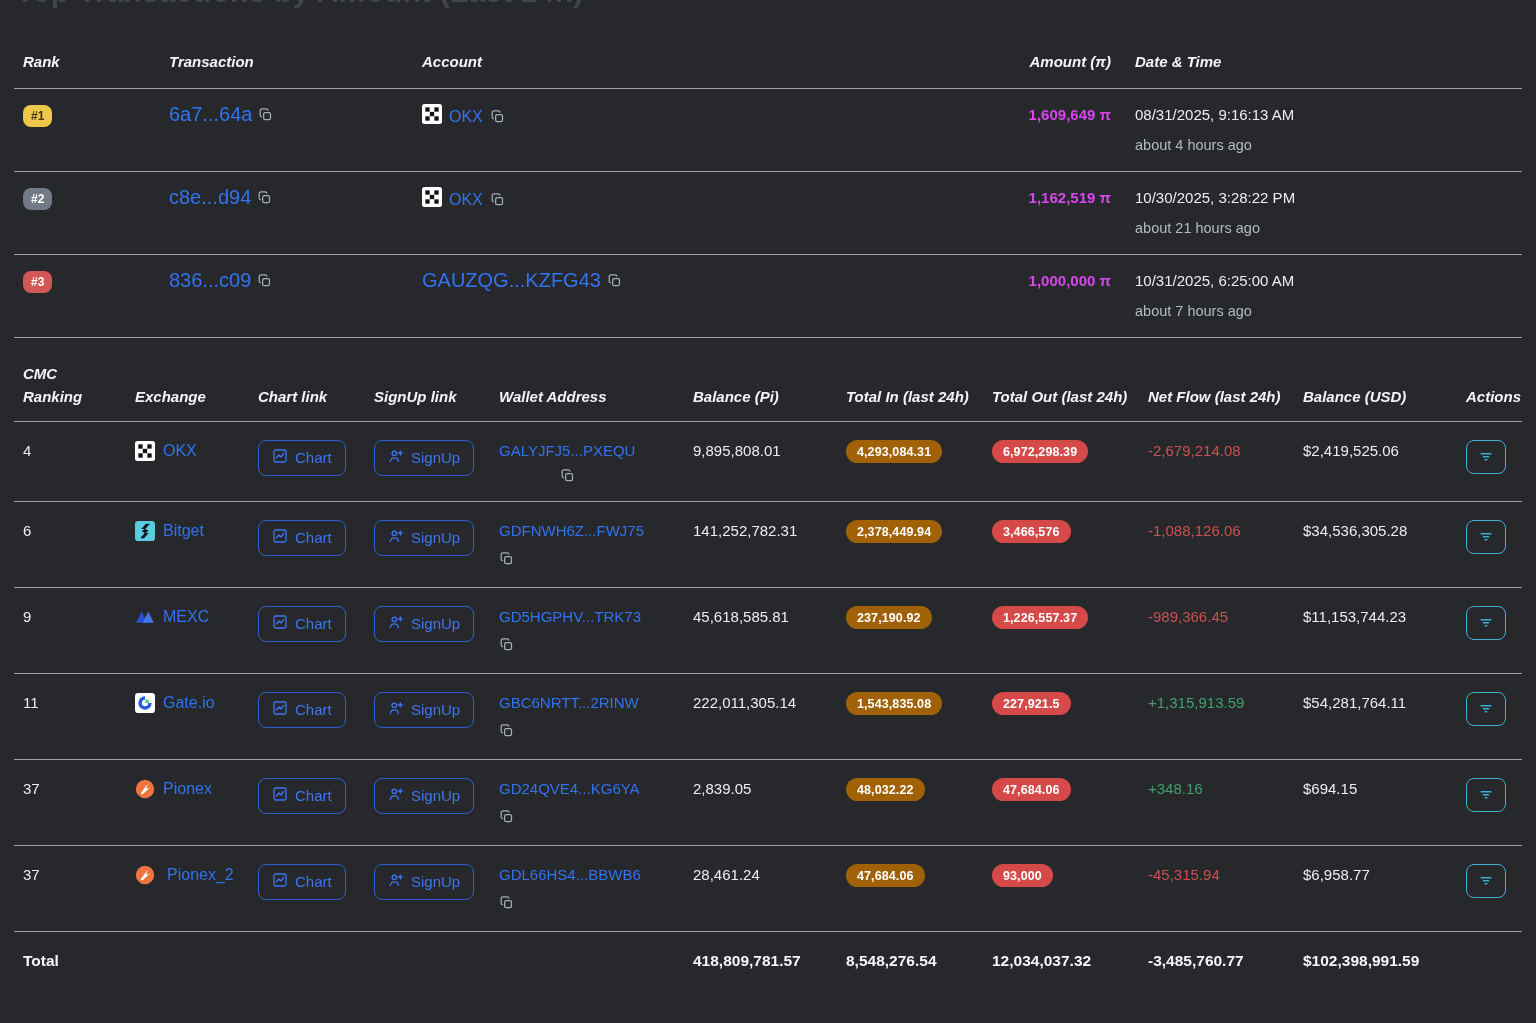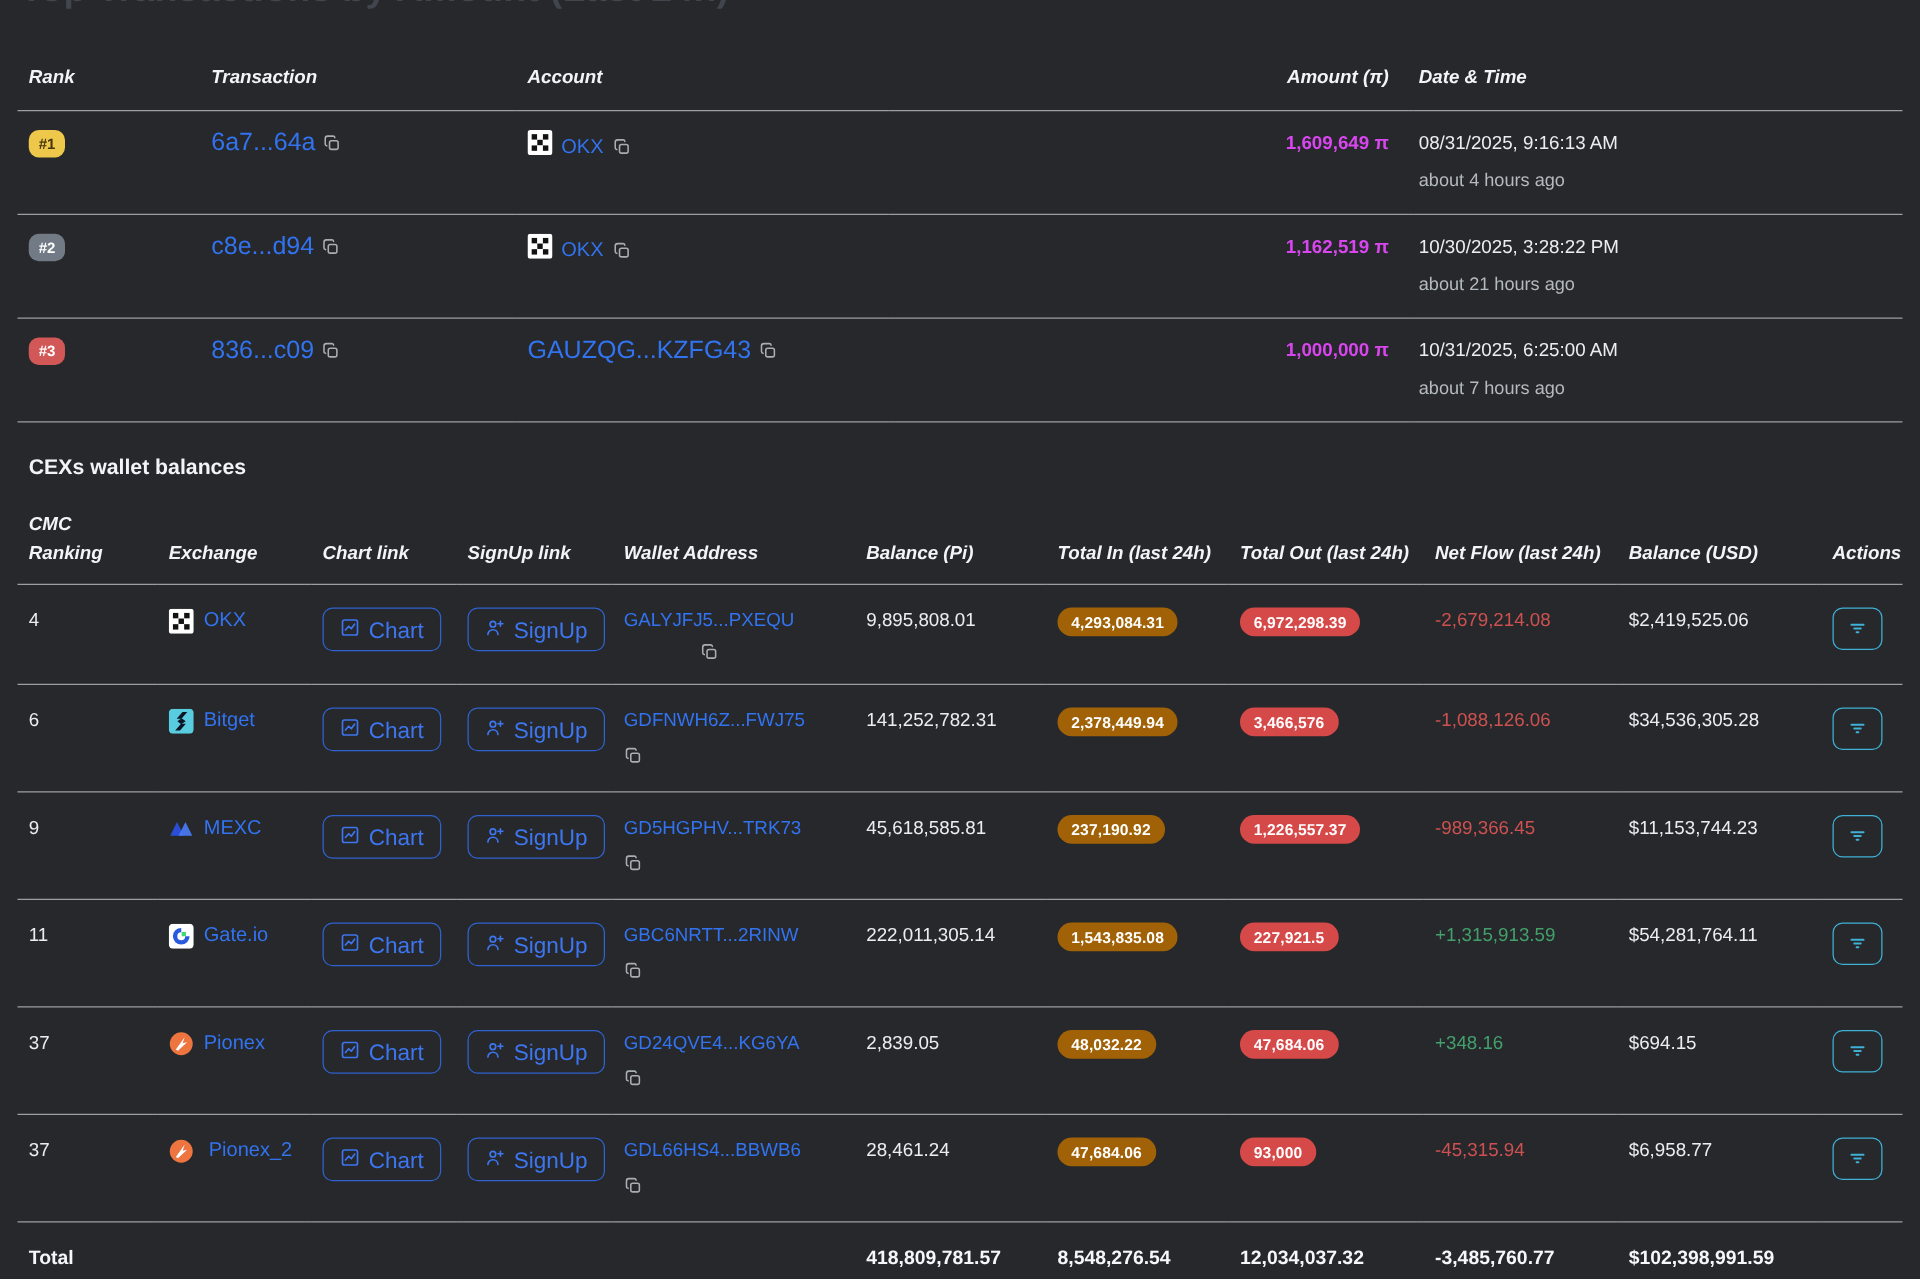--- a/index.html
+++ b/index.html
@@ -61,21 +61,21 @@
   .cex-table tbody tr { height:86px; }
   .cex-table tbody tr.short { height:74px; }
 
   .exch { display:inline-flex; align-items:center; gap:8px; font-size:16px; }
   .exch .logo { flex:0 0 auto; display:inline-flex; }
   .exch.stacked { align-items:center; gap:12px; }
 
   .btn {
     display:inline-flex; align-items:center; gap:7px;
     border:1px solid #2f62cf; color:#3d76f0; background:transparent;
-    border-radius:8px; padding:7px 13px; font-size:18px; cursor:pointer;
+    border-radius:8px; padding:7px 13px; font-size:15px; cursor:pointer;
     font-family:inherit; line-height:18px;
   }
 
   .wallet-copy-block { display:block; margin-top:10px; }
   .wallet-inline { display:inline-flex; align-items:center; gap:7px;flex-direction:column; }
 
   .pill {
     display:inline-block; border-radius:12px; padding:5px 11px 4px;
     font-size:12.5px; font-weight:700; color:#fff; line-height:14px;
     letter-spacing:.1px;
@@ -253,21 +253,20 @@
         </td>
         <td class="col-amount">1,000,000 π</td>
         <td class="col-date">
           <div>10/31/2025, 6:25:00 AM</div>
           <div class="ago">about 7 hours ago</div>
         </td>
       </tr>
     </tbody>
   </table>
 
-  <div class="section-title">CEXs wallet balances</div>
 
   <table class="cex-table">
     <colgroup>
       <col style="width:112px">
         <col style="width:123px">
         <col style="width:116px">
         <col style="width:125px">
       <col style="width:194px">
         <col style="width:153px">
         <col style="width:146px">

